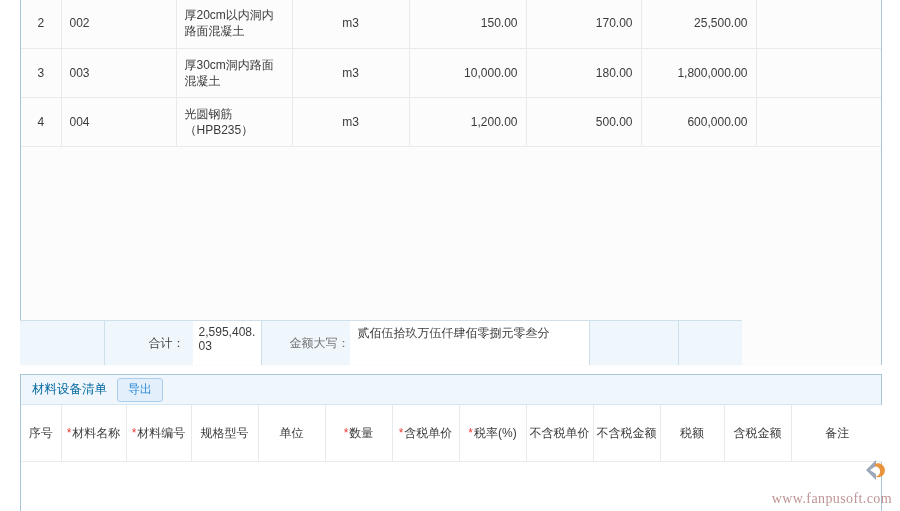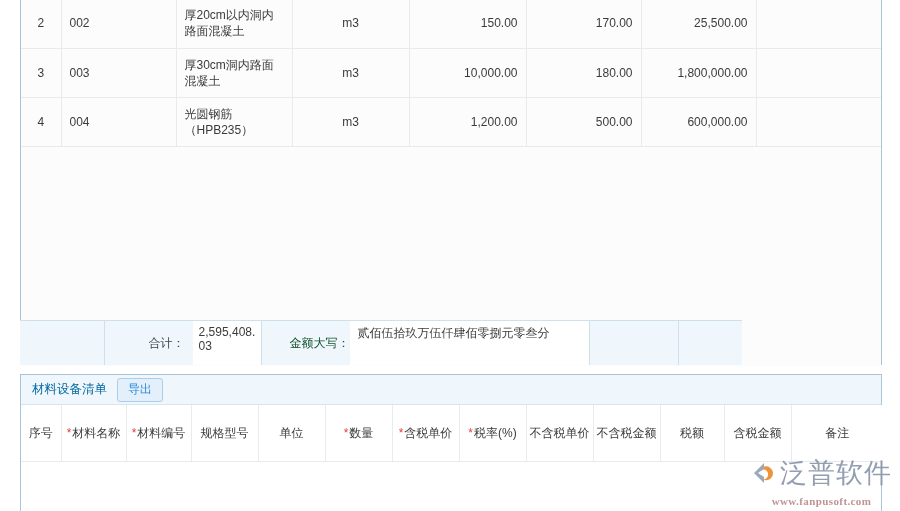--- a/index.html
+++ b/index.html
@@ -100,21 +100,21 @@
     padding: 3px 6px;
     line-height: 14px;
     align-items: flex-start !important;
     padding-top: 4px;
     word-break: break-all;
     color: #3b3b3b;
   }
   .s-big-lbl {
     width: 120px;
     justify-content: flex-end;
-    color: #14532d;
+    color: #737373;
     border-right: none !important;
   }
   .s-big-val {
     width: 324px;
     background: #ffffff;
     padding: 3px 8px;
     align-items: flex-start !important;
     padding-top: 4px;
     color: #3b3b3b;
   }
@@ -210,26 +210,25 @@
     position: relative;
   }
   #wm-text {
     font-size: 27px;
     color: #8a97ab;
     letter-spacing: 1px;
     line-height: 28px;
     font-family: "DejaVu Sans", sans-serif;
   }
   #wm-url {
-    font-size: 11px;
+    font-size: 14px;
     color: #b98b8b;
     letter-spacing: 0.4px;
     margin-top: 8px;
     font-family: "Liberation Serif", serif;
-    font-weight: bold;
   }
 </style>
 </head>
 <body>
 
 <div id="top-table-wrap">
   <table class="grid">
     <tbody>
       <tr class="row-tall">
         <td class="c-seq">2</td>
@@ -324,16 +323,15 @@
 </div>
 
 <div id="watermark">
   <div id="wm-top">
     <span id="wm-mark">
       <svg width="26" height="26" viewBox="0 0 26 26" aria-hidden="true">
         <path d="M3 13 L13 3 L13 9 L7 13 L13 17 L13 23 Z" fill="#93a1b5"></path>
         <path d="M12 7 a7 7 0 1 1 -0.2 12.6 a5.2 5.2 0 1 0 0.2 -10.4 z" fill="#e98b2e"></path>
       </svg>
     </span>
-    <span id="wm-text">泛普软件</span>
   </div>
   <div id="wm-url">www.fanpusoft.com</div>
 </div>
 
 </body></html>

